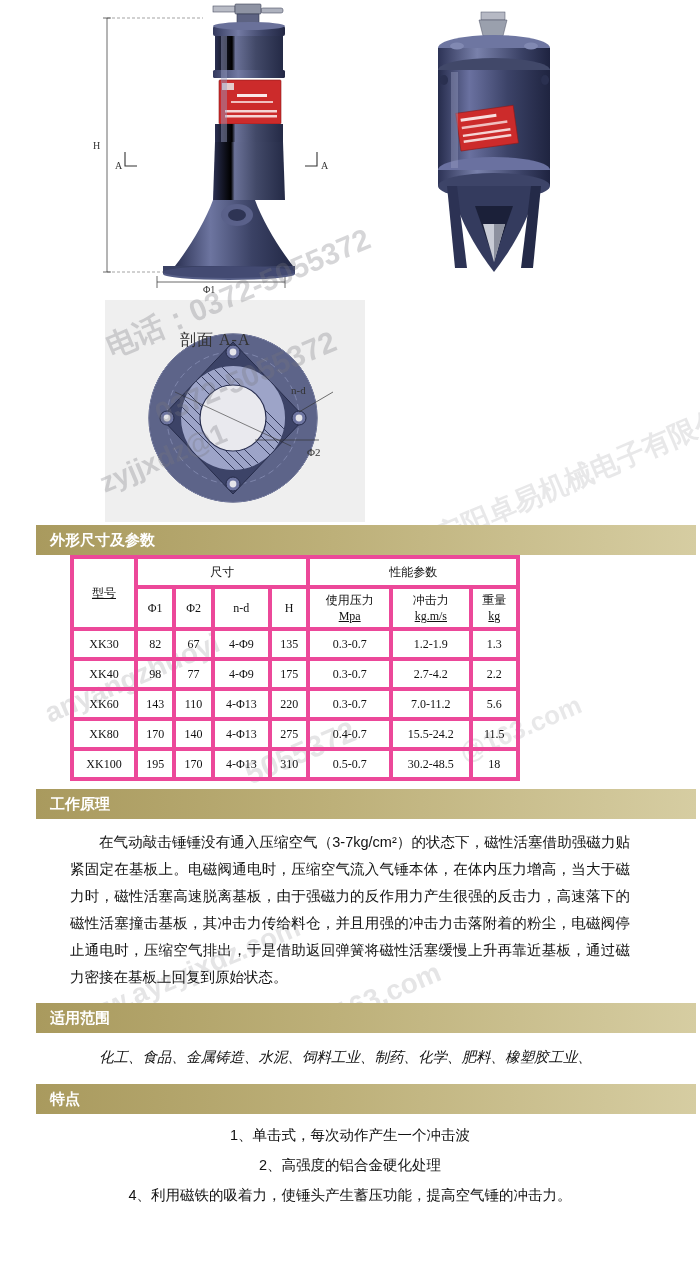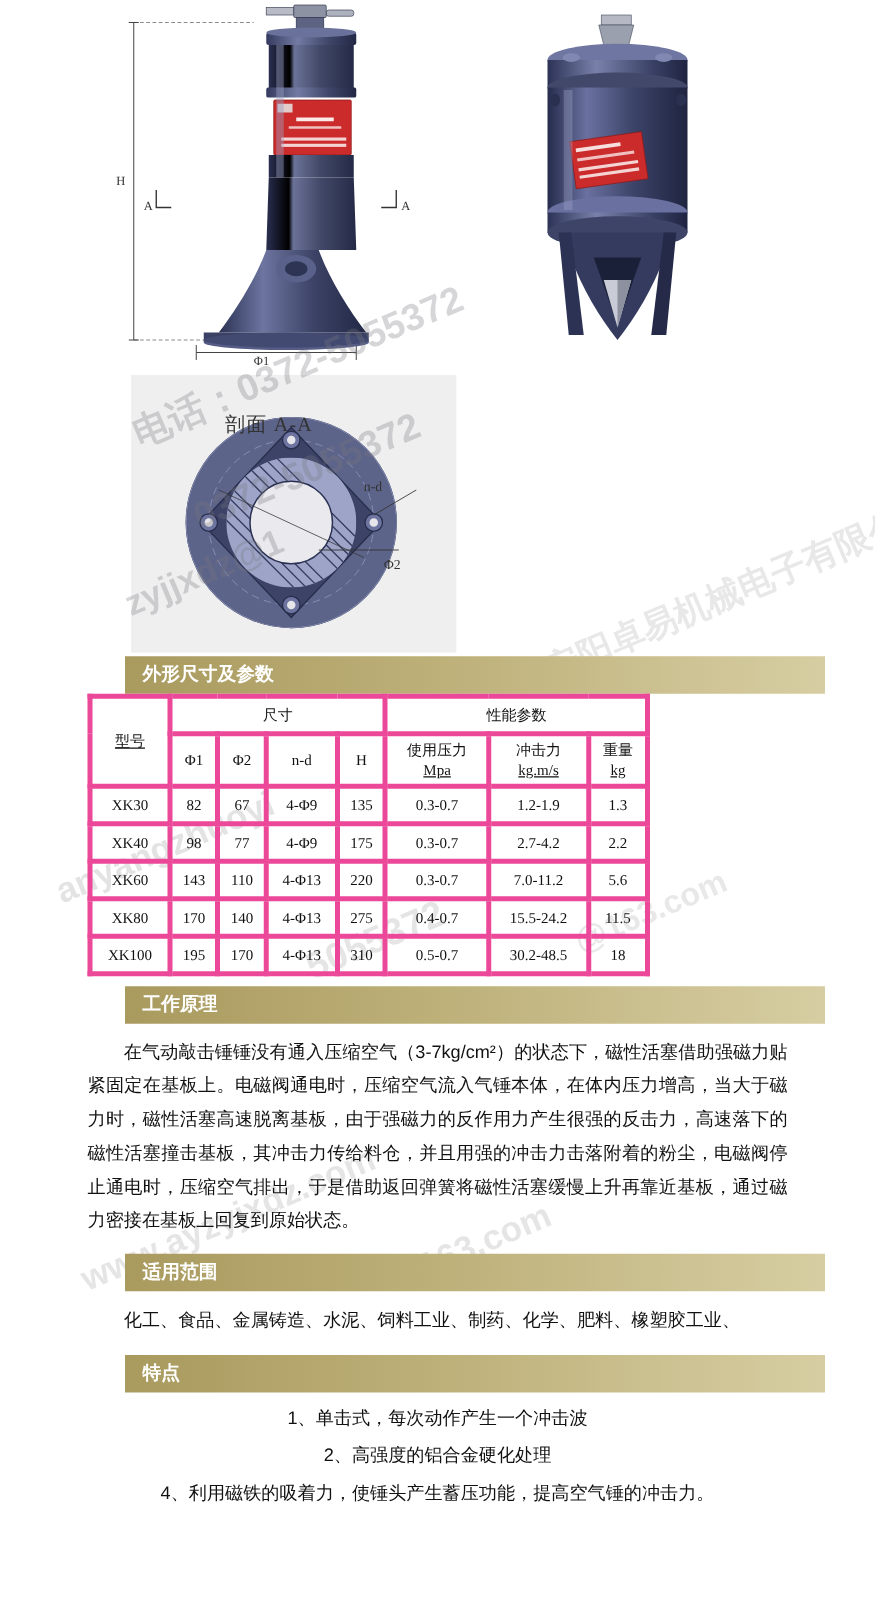--- a/index.html
+++ b/index.html
@@ -52,21 +52,21 @@
 
   
   .sec-head{
     height:30px;line-height:30px;
     color:#fff;font-size:15px;font-weight:bold;
     padding-left:14px;
     background:linear-gradient(90deg,#a99a5e 0%, #bdb079 45%, #d6cda2 100%);
     box-sizing:border-box;
     position:relative;z-index:6;
   }
-  .sec-wrap-full{margin-left:100px;width:560px;}
+  .sec-wrap-full{margin-left:36px;width:660px;}
 
   
   table.spec{
     border-collapse:collapse;
     width:450px;
     margin-left:70px;
     font-size:12px;
     font-family:"Liberation Serif","DejaVu Serif",serif;
     position:relative;z-index:6;
     background:transparent;
@@ -94,21 +94,21 @@
     font-family:"Liberation Sans","DejaVu Sans",sans-serif;
   }
   .body-text p{margin:0;text-indent:2em;}
   .list-line{margin:0;text-indent:0;}
   .feat{
     margin:6px 70px 0 70px;width:560px;font-size:14.5px;line-height:30px;
     position:relative;z-index:6;text-align:center;
   }
   .scope{
     margin:10px 70px 12px 70px;width:560px;font-size:14.5px;line-height:29px;
-    position:relative;z-index:6;text-align:justify;
+    position:relative;z-index:6;text-align:justify;font-style:italic;
   }
   .scope p{margin:0;text-indent:2em;}
   .gap{height:8px;}
 </style>
 </head>
 <body>
 
 <div class="page">
 
   <div class="figures">

